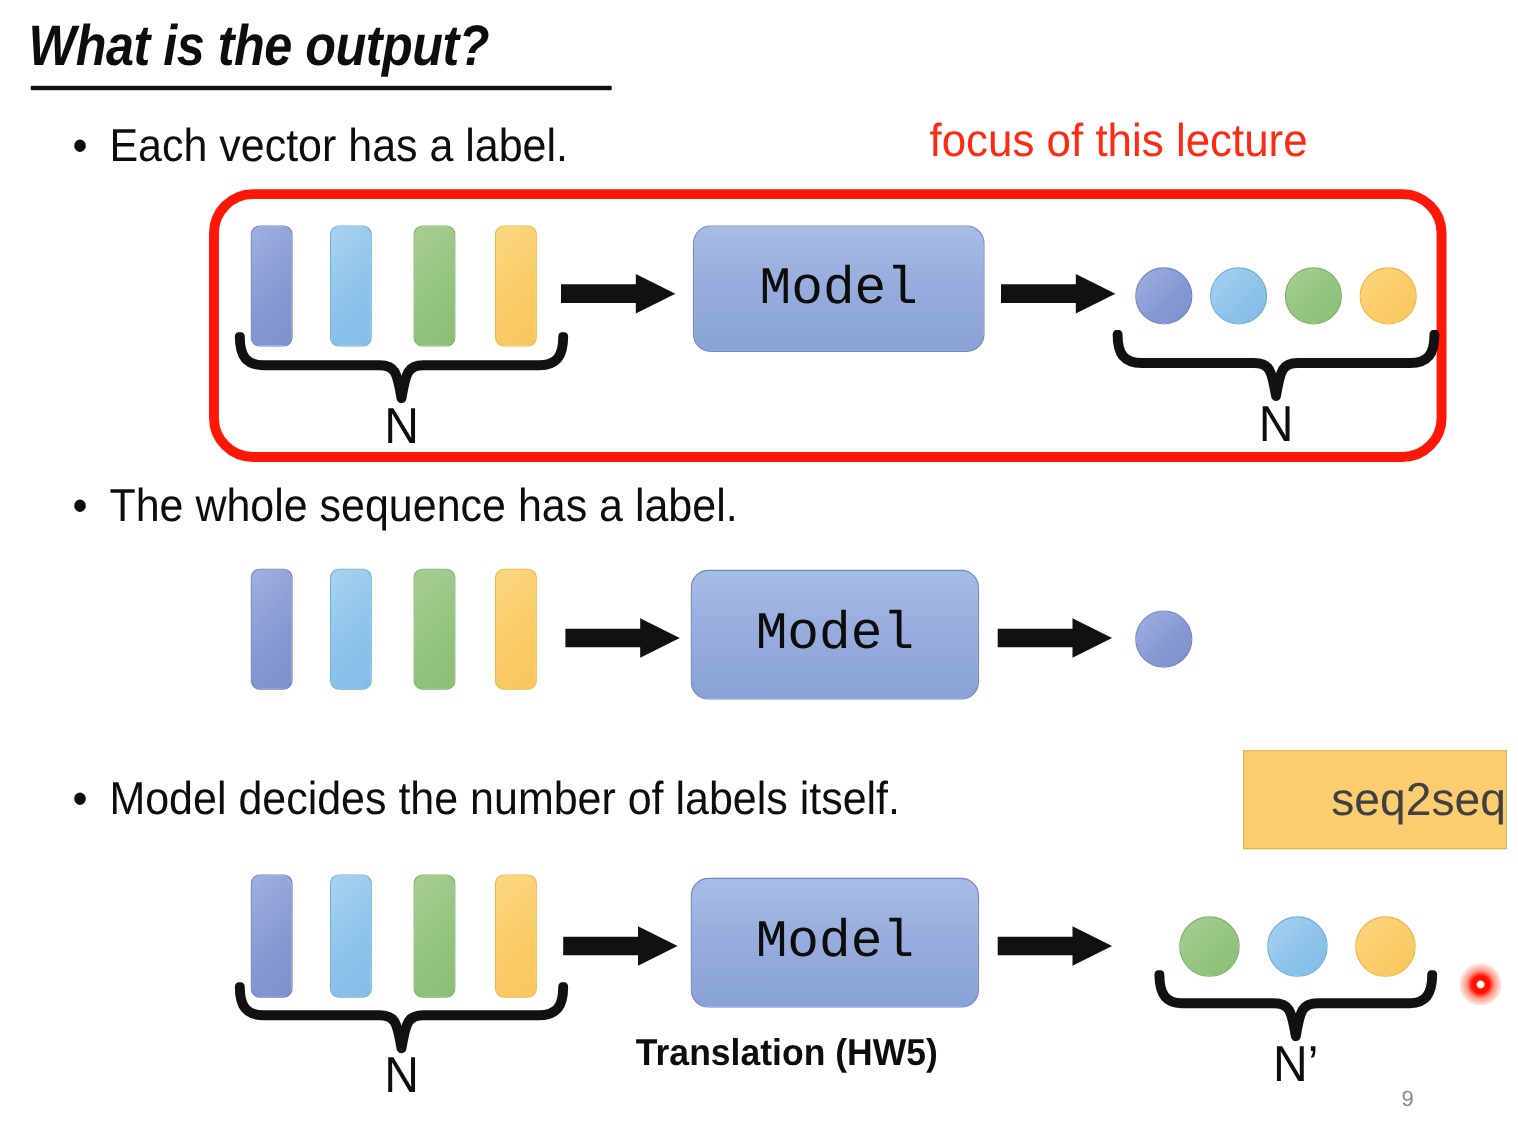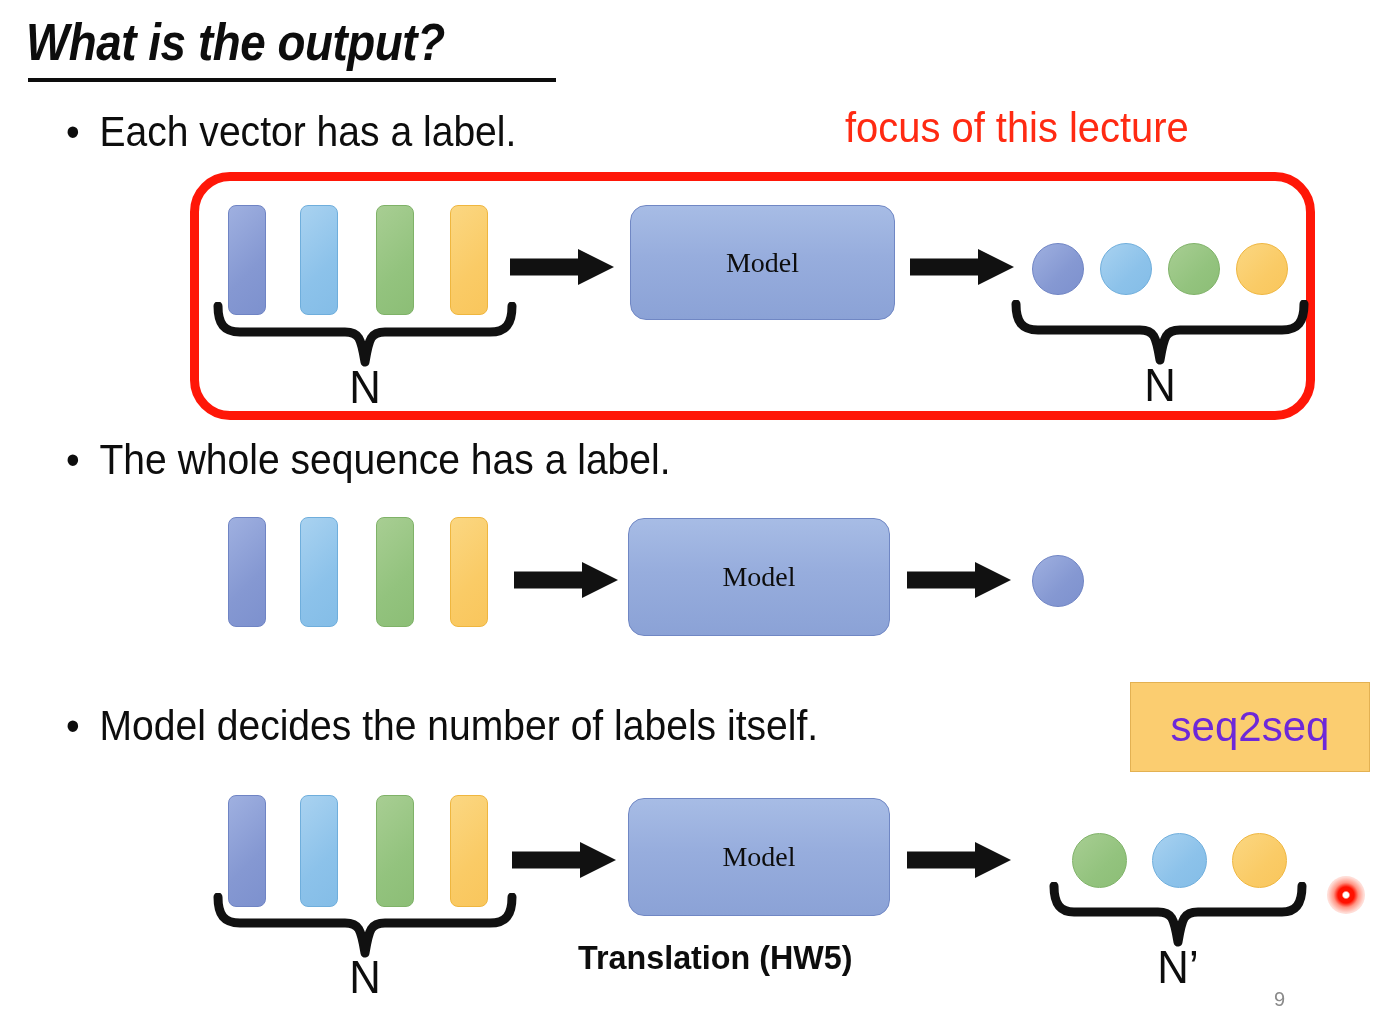--- a/index.html
+++ b/index.html
@@ -101,22 +101,22 @@
   
   .model-box {
     position: absolute;
     border-radius: 16px;
     box-sizing: border-box;
     background: linear-gradient(180deg,#A7BCE5 0%,#97ADDD 45%,#8BA2D6 100%);
     border: 1.5px solid #7087C4;
     display: flex;
     align-items: center;
     justify-content: center;
-    font-family: Liberation Serif, serif;
-    font-size: 28px;
+    font-family: Liberation Mono, monospace;
+    font-size: 48px;
     color: #0d0d0d;
   }
 
   
   .arrow { position: absolute; }
 
   
   .brace { position: absolute; }
   .brace-label {
     position: absolute;
@@ -132,24 +132,24 @@
     position: absolute;
     left: 1130px;
     top: 682px;
     width: 240px;
     height: 90px;
     background: #FBCD70;
     border: 1px solid #E3B152;
     box-sizing: border-box;
     display: flex;
     align-items: center;
-    justify-content: center;
+    justify-content: flex-end;
     font-family: "Liberation Sans", sans-serif;
     font-size: 42px;
-    color: #6d28d9;
+    color: #404040;
   }
 
   
   #translation-caption {
     position: absolute;
     left: 578px;
     top: 938px;
     font-family: "Liberation Sans", sans-serif;
     font-weight: bold;
     font-size: 34px;

